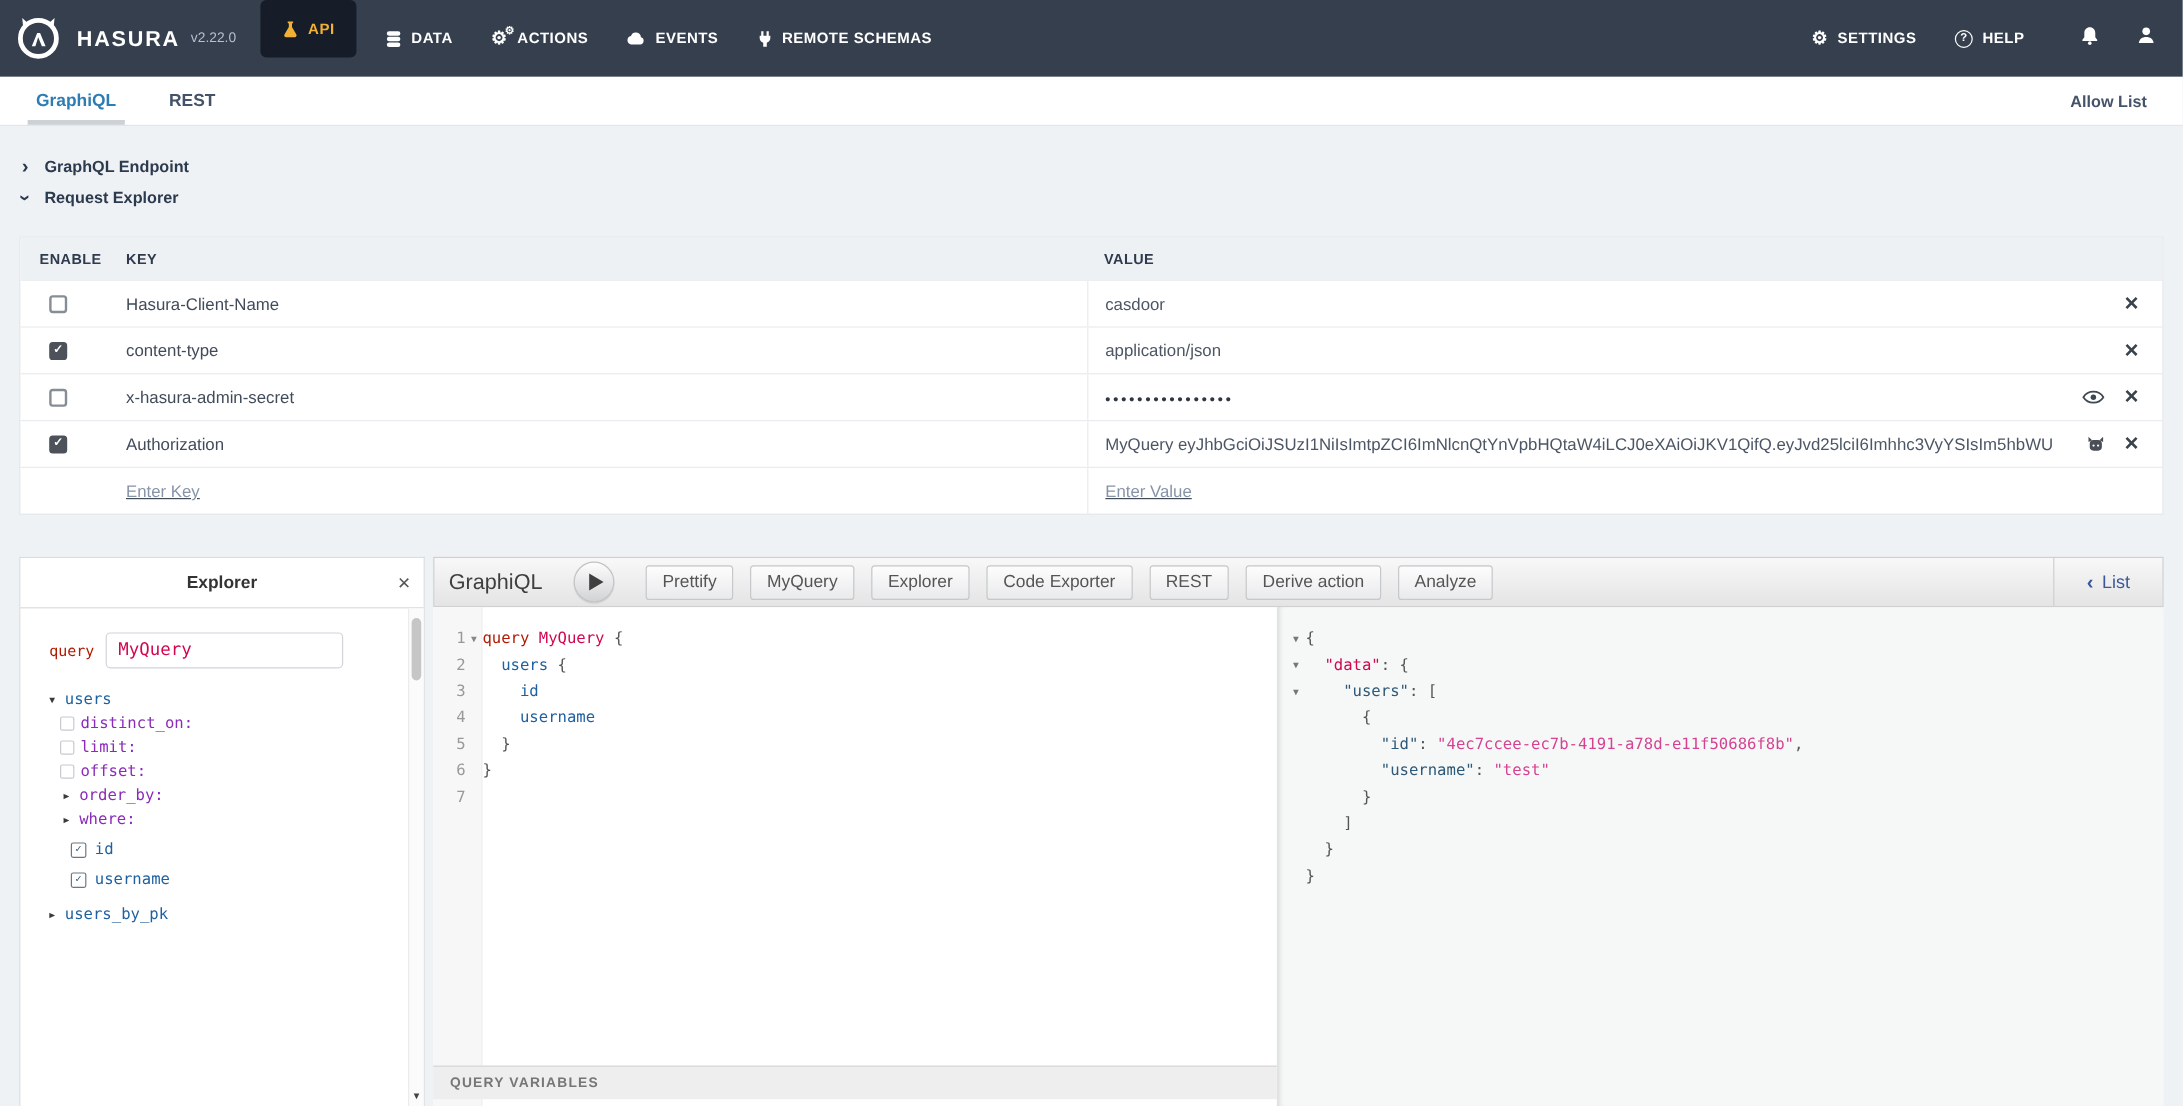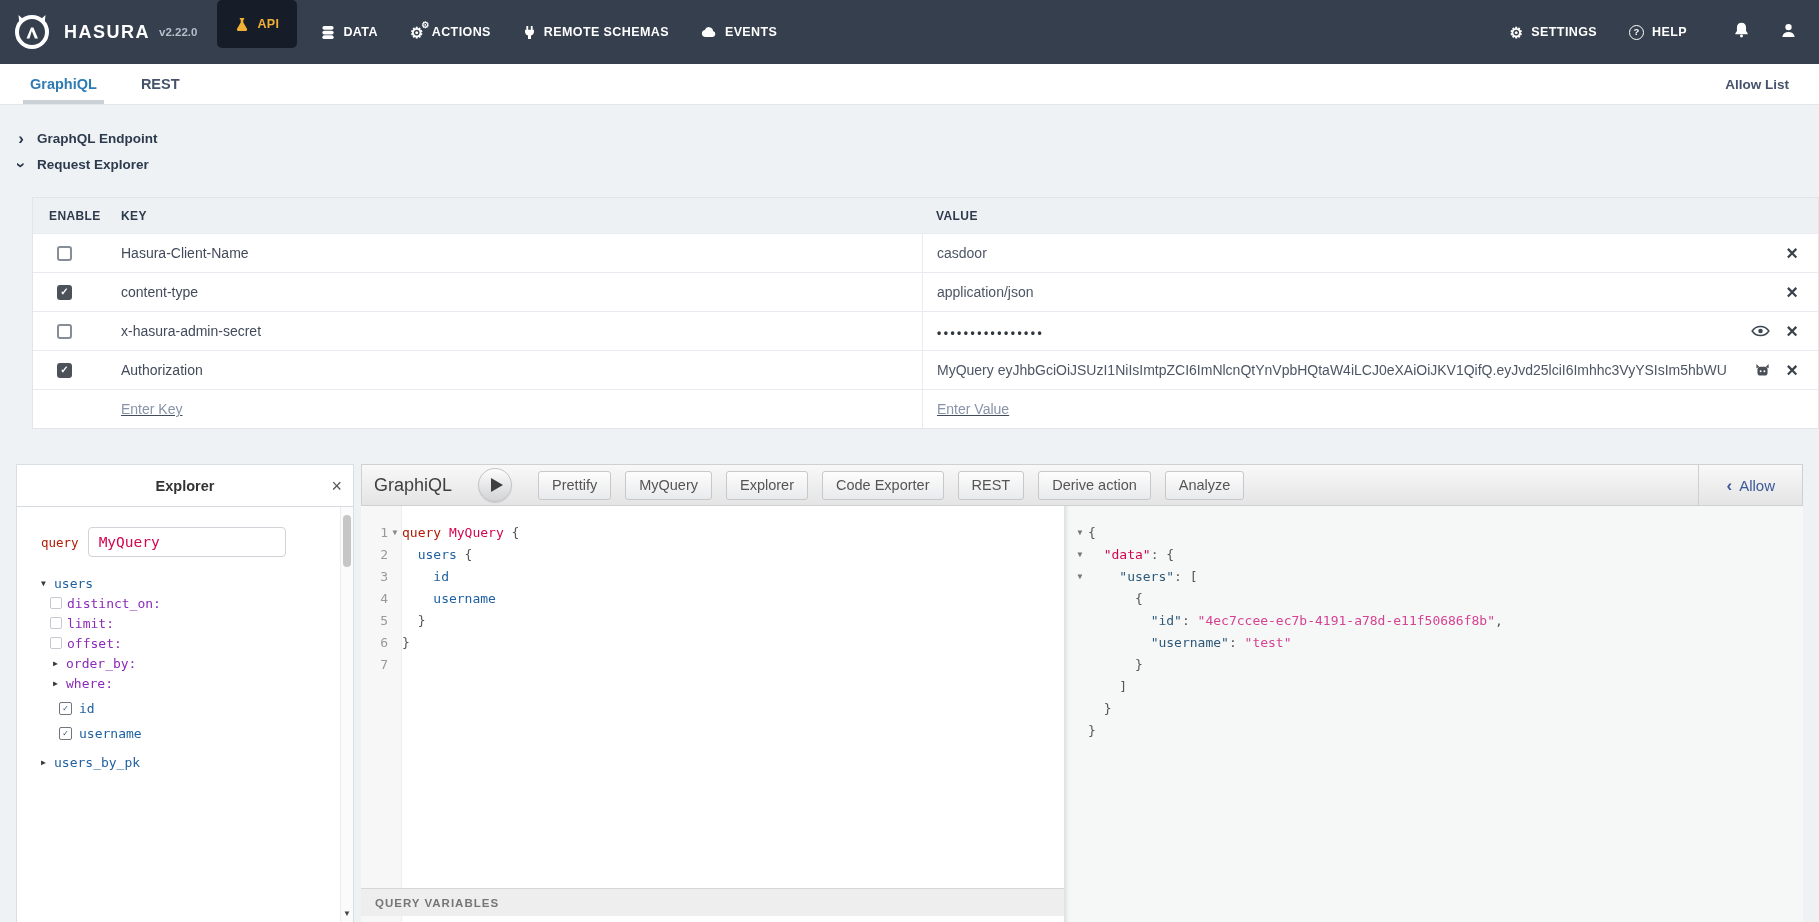--- a/index.html
+++ b/index.html
@@ -11,21 +11,21 @@
     -webkit-font-smoothing:antialiased;
   }
   .icn { display:inline-flex; align-items:center; justify-content:center; line-height:1; position:relative; }
   .icn svg { display:block; }
 
   
   .topnav { position:absolute; left:0; top:0; width:100%; height:64px; background:#353f4d;
             display:flex; align-items:center; padding:0 22px 0 12px; color:#fff; }
   .logo { margin-right:4px; cursor:pointer; }
   .brand { font-size:18px; font-weight:bold; letter-spacing:1.5px; margin-left:8px; }
-  .version { font-size:11.5px; color:#b6bfca; margin-left:9px; margin-right:20px;font-weight:bold; }
+  .version { font-size:11.5px; color:#b6bfca; margin-left:9px; margin-right:20px; }
   .nav-item { display:flex; align-items:center; gap:8px; padding:0 16px; height:64px;
               font-size:12.5px; font-weight:bold; letter-spacing:.4px; cursor:pointer; white-space:nowrap; }
   .nav-item.active { height:48px; background:#161d28; border-radius:5px; color:#f2b134; padding:0 18px; margin-right:8px; }
   .nav-spacer { flex:1; }
   .nav-iconbtn { margin-left:30px; cursor:pointer; }
   .gear-main { font-size:15px; }
   .gear-small { font-size:9px; position:absolute; top:-4px; right:-6px; }
   .help-circ { width:15px; height:15px; border:1.5px solid currentColor; border-radius:50%;
                display:inline-flex; align-items:center; justify-content:center; font-size:9.5px; font-weight:bold; }
 
@@ -39,21 +39,21 @@
   .allow-list { margin-left:auto; font-size:13.5px; font-weight:bold; color:#45536a; cursor:pointer; }
 
   
   .sections { position:absolute; top:127px; left:16px; }
   .sec-row { display:flex; align-items:center; gap:11px; height:23px; font-size:13.5px; font-weight:bold;
              color:#2c3a4d; cursor:pointer; margin-bottom:3px; }
   .chev { font-size:17px; line-height:14px; font-weight:bold; display:inline-block; width:10px; text-align:center; }
   .chev.down { transform:rotate(90deg); }
 
   
-  .hdr-table { position:absolute; left:32px; top:197px; width:1787px; background:#fff; border:1px solid #e1e5e9; }
+  .hdr-table { position:absolute; left:16px; top:197px; width:1787px; background:#fff; border:1px solid #e1e5e9; }
   .t-head { display:flex; height:35px; background:#eef1f4; align-items:center;
             font-size:12px; font-weight:bold; color:#2f3b4d; letter-spacing:.4px; }
   .c1 { width:72px; flex:none; }
   .c2 { width:817px; flex:none; padding-left:16px; }
   .c3 { flex:1; padding-left:14px; display:flex; align-items:center; min-width:0; }
   .t-head .c1 { padding-left:16px; }
   .t-row { display:flex; height:39px; border-top:1px solid #e8ebef; align-items:center; font-size:14px; }
   .t-row .c1 { padding-left:24px; display:flex; align-items:center; height:100%; }
   .t-row .c2 { color:#414b5a; }
   .t-row .c3 { border-left:1px solid #e8ebef; height:100%; color:#4c5665; padding-right:10px; }
@@ -179,33 +179,33 @@
       </div>
       <div class="nav-item">
         <span class="icn">
           <span class="gear-main">⚙</span>
           <span class="gear-small">⚙</span>
         </span>
         <span class="nav-label">ACTIONS</span>
       </div>
       <div class="nav-item">
         <span class="icn">
+          <svg width="16" height="12" viewBox="0 0 16 11">
+            <path fill="currentColor" d="M4 10.5h7.5a3 3 0 0 0 .6-5.9A4.3 4.3 0 0 0 3.8 3.4 3.6 3.6 0 0 0 4 10.5z"></path>
+          </svg>
+        </span>
+        <span class="nav-label">EVENTS</span>
+      </div>
+      <div class="nav-item">
+        <span class="icn">
           <svg width="13" height="15" viewBox="0 0 14 16">
             <path fill="currentColor" d="M3.6 1h2v4h2.8V1h2v4h1.4v2.2c0 2-1.3 3.6-3.2 4.1V15H5.4v-3.7c-1.9-.5-3.2-2.1-3.2-4.1V5h1.4z"></path>
           </svg>
         </span>
         <span class="nav-label">REMOTE SCHEMAS</span>
-      </div>
-      <div class="nav-item">
-        <span class="icn">
-          <svg width="16" height="12" viewBox="0 0 16 11">
-            <path fill="currentColor" d="M4 10.5h7.5a3 3 0 0 0 .6-5.9A4.3 4.3 0 0 0 3.8 3.4 3.6 3.6 0 0 0 4 10.5z"></path>
-          </svg>
-        </span>
-        <span class="nav-label">EVENTS</span>
       </div>
     </div>
   <div class="nav-spacer"></div>
   <div id="nav-right" style="display:flex;align-items:center;height:100%">
       <div class="nav-item">
         <span class="icn">
           <span class="gear-main">⚙</span>
         </span>
         <span class="nav-label">SETTINGS</span>
       </div>
@@ -410,21 +410,21 @@
           <button class="tb-btn">Prettify</button>
           <button class="tb-btn">MyQuery</button>
           <button class="tb-btn">Explorer</button>
           <button class="tb-btn">Code Exporter</button>
           <button class="tb-btn">REST</button>
           <button class="tb-btn">Derive action</button>
           <button class="tb-btn">Analyze</button>
         </div>
       <div class="docs">
         <span class="dchev">‹</span>
-        <span>Allow</span>
+        <span>List</span>
       </div>
     </div>
 
     <div class="editor">
       <div class="gutter-bg"></div>
       <div id="cm-lines" class="cm-lines">
           <div class="cm-line">
             <span class="ln">1</span>
             <span class="fold">▼</span>
             <pre><span class="tk-kw">query</span><span class="tk-pl"> </span><span class="tk-def">MyQuery</span><span class="tk-pl"> {</span></pre>

